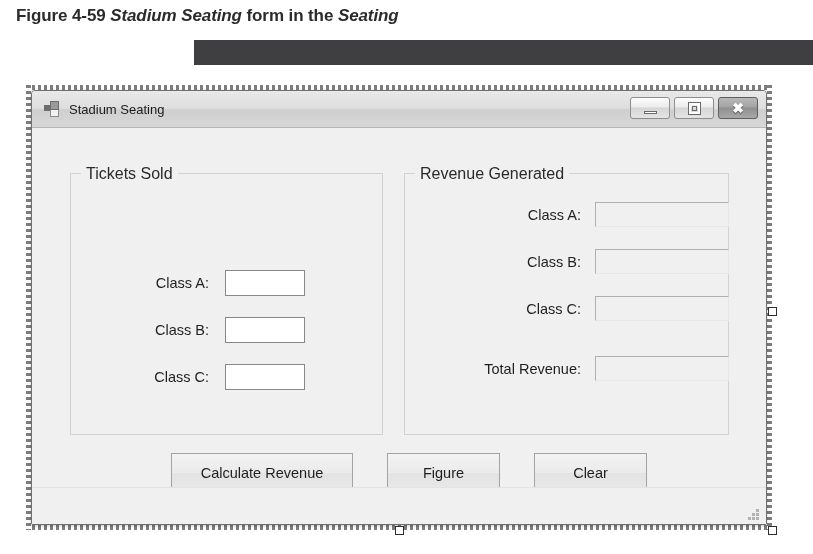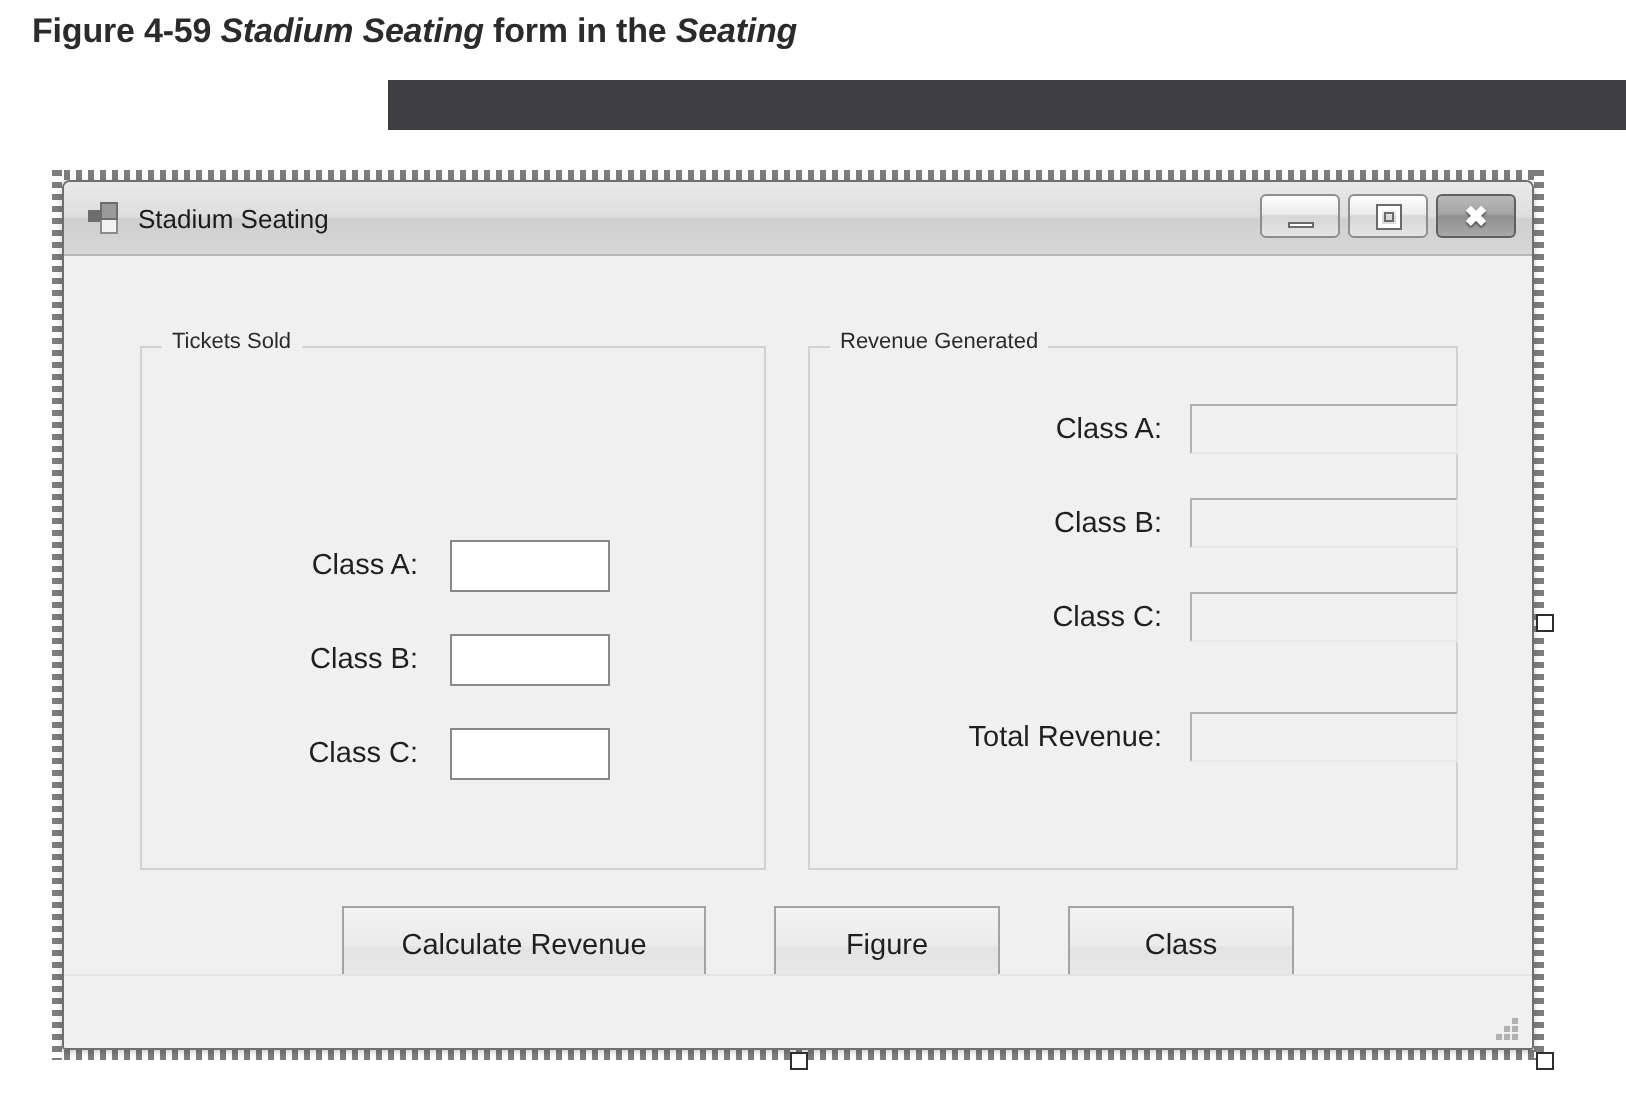--- a/index.html
+++ b/index.html
@@ -270,21 +270,21 @@
     border: 1px solid #d2d2d2;
     box-sizing: border-box;
     background: transparent;
   }
   .groupbox > .gb-label {
     position: absolute;
     top: -9px;
     left: 10px;
     background: #f0f0f0;
     padding: 0 5px;
-    font-size: 11px;
+    font-size: 16px;
     color: #2a2a2a;
     white-space: nowrap;
   }
   #group-tickets-sold {
     left: 38px;
     top: 45px;
     width: 313px;
     height: 262px;
   }
   #group-revenue-generated {
@@ -499,21 +499,21 @@
         </div>
 
         <div class="field-row" id="row-revenue-total">
           <span class="field-label">Total Revenue:</span>
           <span class="textbox-output"></span>
         </div>
       </div>
 
       <div class="form-button" id="btn-calculate-revenue">Calculate Revenue</div>
       <div class="form-button" id="btn-clear">Figure</div>
-      <div class="form-button" id="btn-exit">Class</div>
+      <div class="form-button" id="btn-exit">Clear</div>
 
       <div id="form-bottom-strip"></div>
 
       <div id="size-grip">
         <i class="d1"></i>
           <i class="d2"></i>
           <i class="d3"></i>
           <i class="d4"></i>
           <i class="d5"></i>
           <i class="d6"></i>

